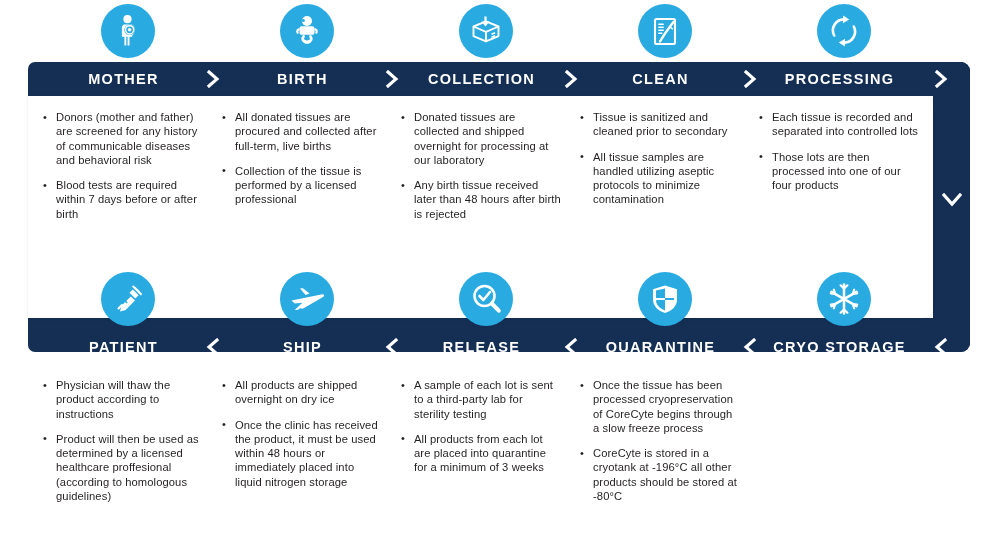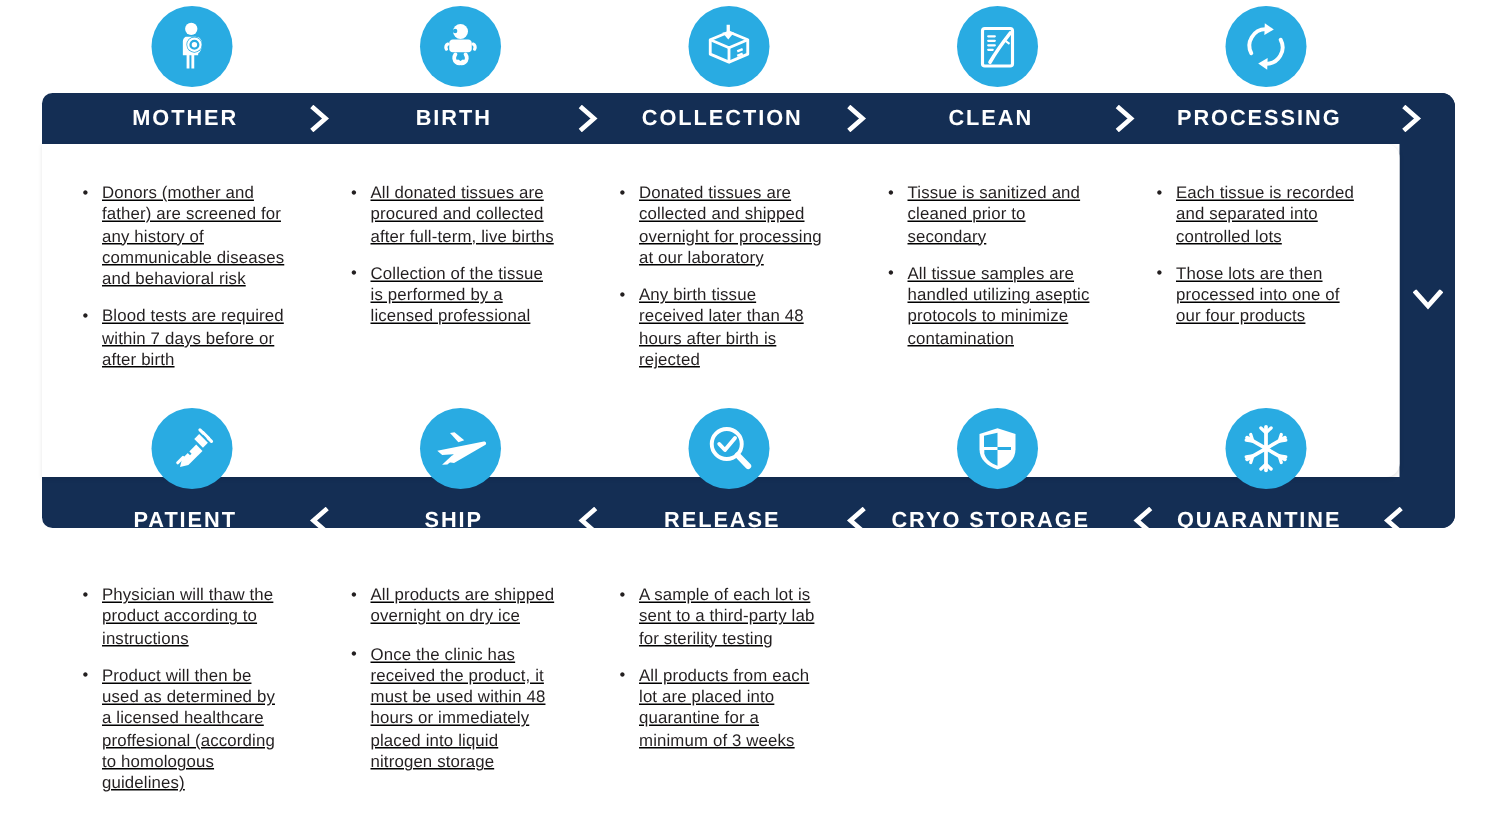--- a/index.html
+++ b/index.html
@@ -146,22 +146,21 @@
   }
   .body-cell {
     flex: 0 0 179px;
     padding-right: 10px;
   }
   .body-cell:first-child { margin-left: 10px; }
 
   ul.bullets {
     list-style: none;
     padding: 0;
-    margin: 16px;
-    text-decoration: underline;
+    margin: 4px;
   }
   ul.bullets li {
     position: relative;
     padding-left: 14px;
     margin-bottom: 11px;
     font-size: 11.2px;
     line-height: 14.3px;
     color: #231f20;
     letter-spacing: 0.1px;
   }
@@ -417,31 +416,31 @@
           <polyline points="12,2 4,9 12,16" fill="none" stroke="#ffffff" stroke-width="3.1" stroke-linecap="square"></polyline>
         </svg>
       </div>
       <div class="title-cell">
         <span class="title-label">RELEASE</span>
         <svg class="sep" viewBox="0 0 16 18">
           <polyline points="12,2 4,9 12,16" fill="none" stroke="#ffffff" stroke-width="3.1" stroke-linecap="square"></polyline>
         </svg>
       </div>
       <div class="title-cell">
+        <span class="title-label">QUARANTINE</span>
+        <svg class="sep" viewBox="0 0 16 18">
+          <polyline points="12,2 4,9 12,16" fill="none" stroke="#ffffff" stroke-width="3.1" stroke-linecap="square"></polyline>
+        </svg>
+      </div>
+      <div class="title-cell">
         <span class="title-label">CRYO STORAGE</span>
         <svg class="sep sep-last" viewBox="0 0 16 18">
           <polyline points="12,2 4,9 12,16" fill="none" stroke="#ffffff" stroke-width="3.1" stroke-linecap="square"></polyline>
         </svg>
       </div>
-      <div class="title-cell">
-        <span class="title-label">QUARANTINE</span>
-        <svg class="sep" viewBox="0 0 16 18">
-          <polyline points="12,2 4,9 12,16" fill="none" stroke="#ffffff" stroke-width="3.1" stroke-linecap="square"></polyline>
-        </svg>
-      </div>
     </div>
 
     <div class="body-row">
       <div class="body-cell">
         <ul class="bullets">
           <li>Physician will thaw the product according to instructions</li>
           <li>Product will then be used as determined by a licensed  healthcare proffesional (according to homologous guidelines)</li>
         </ul>
       </div>
       <div class="body-cell">
@@ -449,16 +448,22 @@
           <li>All products are shipped overnight on dry ice</li>
           <li>Once the clinic has received the product, it must be used within 48 hours or immediately placed into liquid nitrogen storage</li>
         </ul>
       </div>
       <div class="body-cell">
         <ul class="bullets">
           <li>A sample of each lot is sent to a third-party lab for sterility testing</li>
           <li>All products from each lot are placed into quarantine for a minimum of 3 weeks</li>
         </ul>
       </div>
+      <div class="body-cell">
+        <ul class="bullets">
+          <li>Once the tissue has been processed cryopreservation of CoreCyte begins through a slow freeze process</li>
+          <li>CoreCyte is stored in a cryotank at -196°C all other products  should be stored at -80°C</li>
+        </ul>
+      </div>
     </div>
   </div>
 
 </div>
 
 </body></html>

